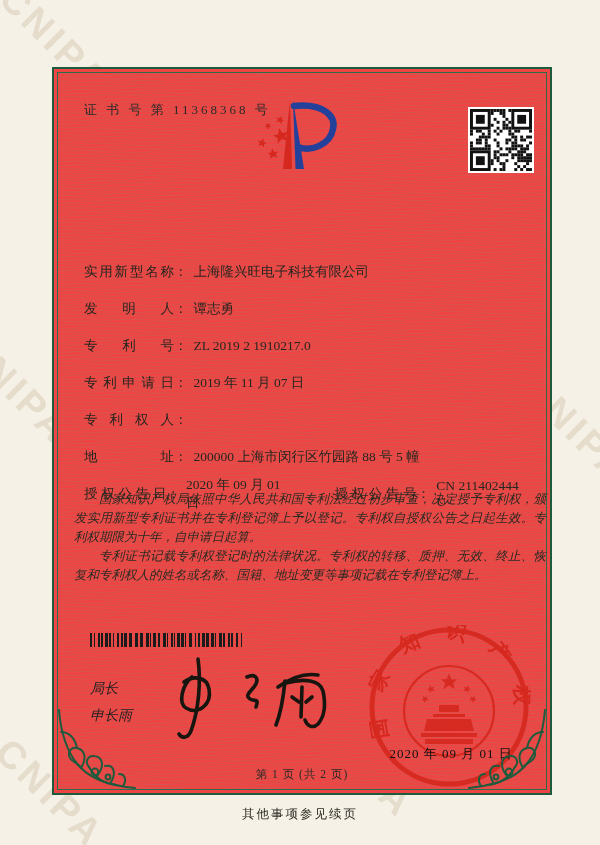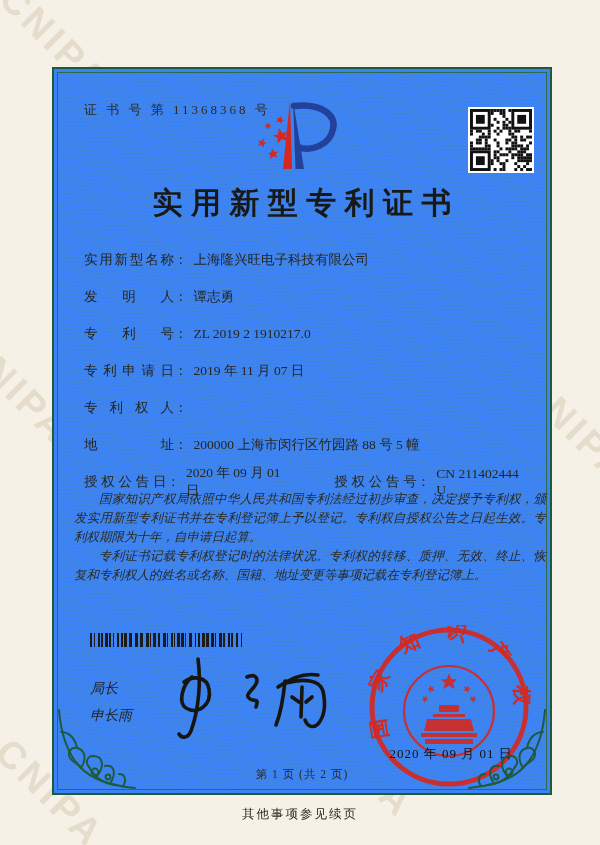--- a/index.html
+++ b/index.html
@@ -10,39 +10,39 @@
     color:#1d1d1b;
   }
   .watermark{
     position:absolute;font-family:"Liberation Sans","DejaVu Sans",sans-serif;
     font-weight:bold;font-size:38px;letter-spacing:4px;
     color:rgba(186,166,136,0.28);transform:rotate(45deg);
     pointer-events:none;white-space:nowrap;z-index:0;
   }
   .certificate{
     position:absolute;left:52px;top:67px;width:500px;height:728px;
-    border:2px solid #1e5a3c;background:#3b82f6;box-sizing:border-box;z-index:1;
+    border:2px solid #1e5a3c;background:#ef4444;box-sizing:border-box;z-index:1;
   }
   .cert-inner{
     position:absolute;left:3px;top:3px;right:3px;bottom:3px;
     border:1px solid #2e6b4a;
     background-image:
       repeating-linear-gradient(178deg, rgba(104,156,118,0.12) 0 1px, transparent 1px 3.4px),
       repeating-linear-gradient(2deg,  rgba(104,156,118,0.09) 0 1px, transparent 1px 3.8px);
   }
   .cert-no{
     position:absolute;left:30px;top:32px;font-size:13px;letter-spacing:3px;color:#2a2a28;
   }
   .logo{position:absolute;left:183px;top:20px;width:130px;height:92px;}
   .qr{position:absolute;right:16px;top:38px;width:62px;height:62px;background:#fff;padding:2px;}
   .title{
     position:absolute;left:0;top:114px;width:100%;text-align:center;
     font-size:30px;font-weight:bold;letter-spacing:0.28em;text-indent:0.28em;color:#181816;
   }
-  .fields{position:absolute;left:30px;right:26px;top:172px;}
+  .fields{position:absolute;left:30px;right:26px;top:184px;}
   .field-row{display:flex;align-items:center;height:37px;font-size:13.5px;color:#26261f;}
   .f-label{display:inline-block;width:90px;text-align:justify;text-align-last:justify;}
   .f-colon{margin-right:6px;}
   .f-label2{margin-left:46px;}
   .paragraphs{
     position:absolute;left:20px;right:4px;top:421px;
     font-size:12.5px;line-height:19px;text-align:justify;color:#2a2a22;
     font-style:italic;
   }
   .paragraphs p{margin:0;text-indent:2em;}
@@ -245,21 +245,20 @@
         <rect x="6" y="6" width="9" height="9" fill="#111"></rect>
         <rect x="42" y="0" width="21" height="21" fill="#111"></rect>
         <rect x="45" y="3" width="15" height="15" fill="#fff"></rect>
         <rect x="48" y="6" width="9" height="9" fill="#111"></rect>
         <rect x="0" y="42" width="21" height="21" fill="#111"></rect>
         <rect x="3" y="45" width="15" height="15" fill="#fff"></rect>
         <rect x="6" y="48" width="9" height="9" fill="#111"></rect>
       </g>
   </svg>
 
-  <div class="title">实用新型专利证书</div>
 
   <div class="fields">
     <div class="field-row">
       <span class="f-label">实用新型名称</span>
         <span class="f-colon">：</span>
       <span>上海隆兴旺电子科技有限公司</span>
     </div>
     <div class="field-row">
       <span class="f-label">发明人</span>
         <span class="f-colon">：</span>

